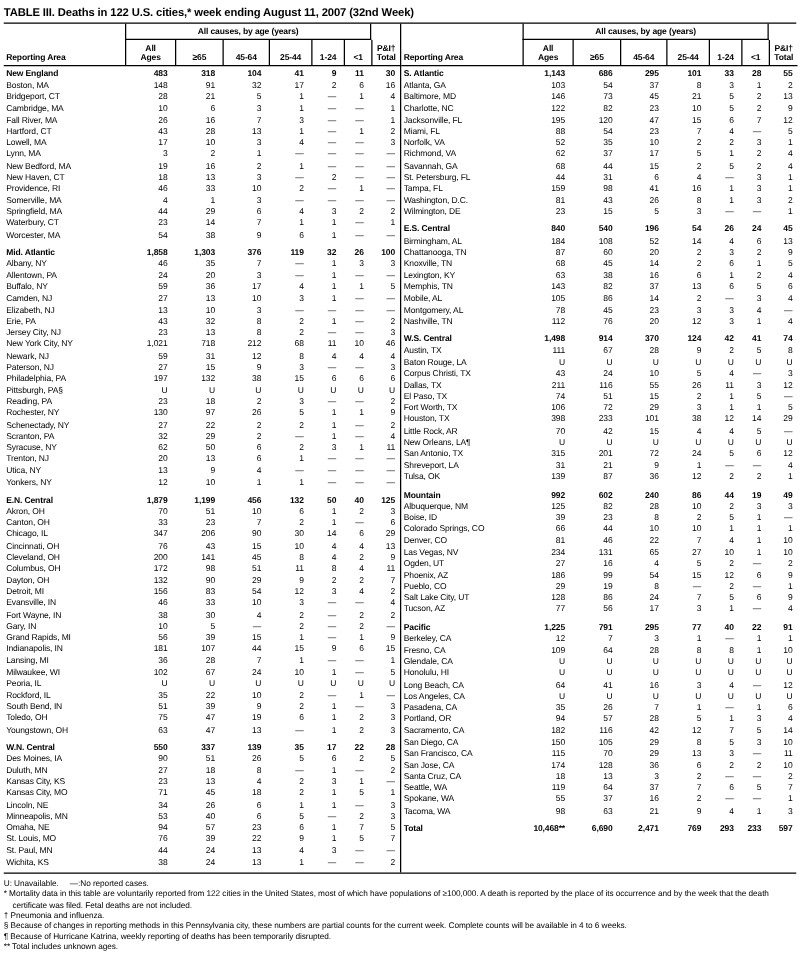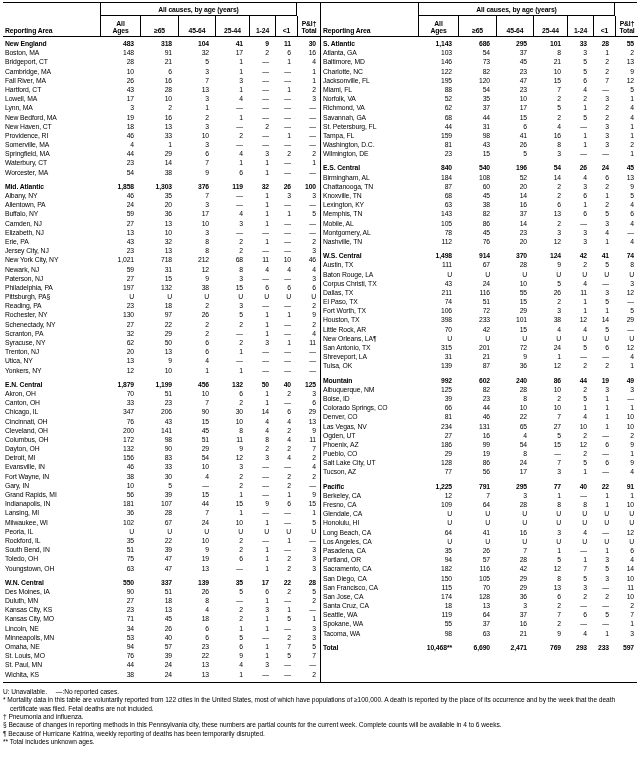--- a/index.html
+++ b/index.html
@@ -26,20 +26,21 @@
   .cell.area{padding-left:2px;}
   .cell.num{text-align:right;padding-right:6px;}
   .cell.num:last-child{padding-right:4px;}
   .footnotes{margin-top:5px;}
   .fn{font-size:6.6px;line-height:8.4px;letter-spacing:-0.05px;padding-left:7px;text-indent:-7px;}
 </style>
 </head>
 <body>
 
 <div class="page">
+  <div class="title">TABLE III. Deaths in 122 U.S. cities,* week ending August 11, 2007 (32nd Week)</div>
 
   <div class="table">
 
     <div class="half left">
       <div class="header">
         <div class="hgrid hgroup">
           <div class="hc area"></div>
           <div class="hc group">All causes, by age (years)</div>
           <div class="hc"></div>
         </div>

